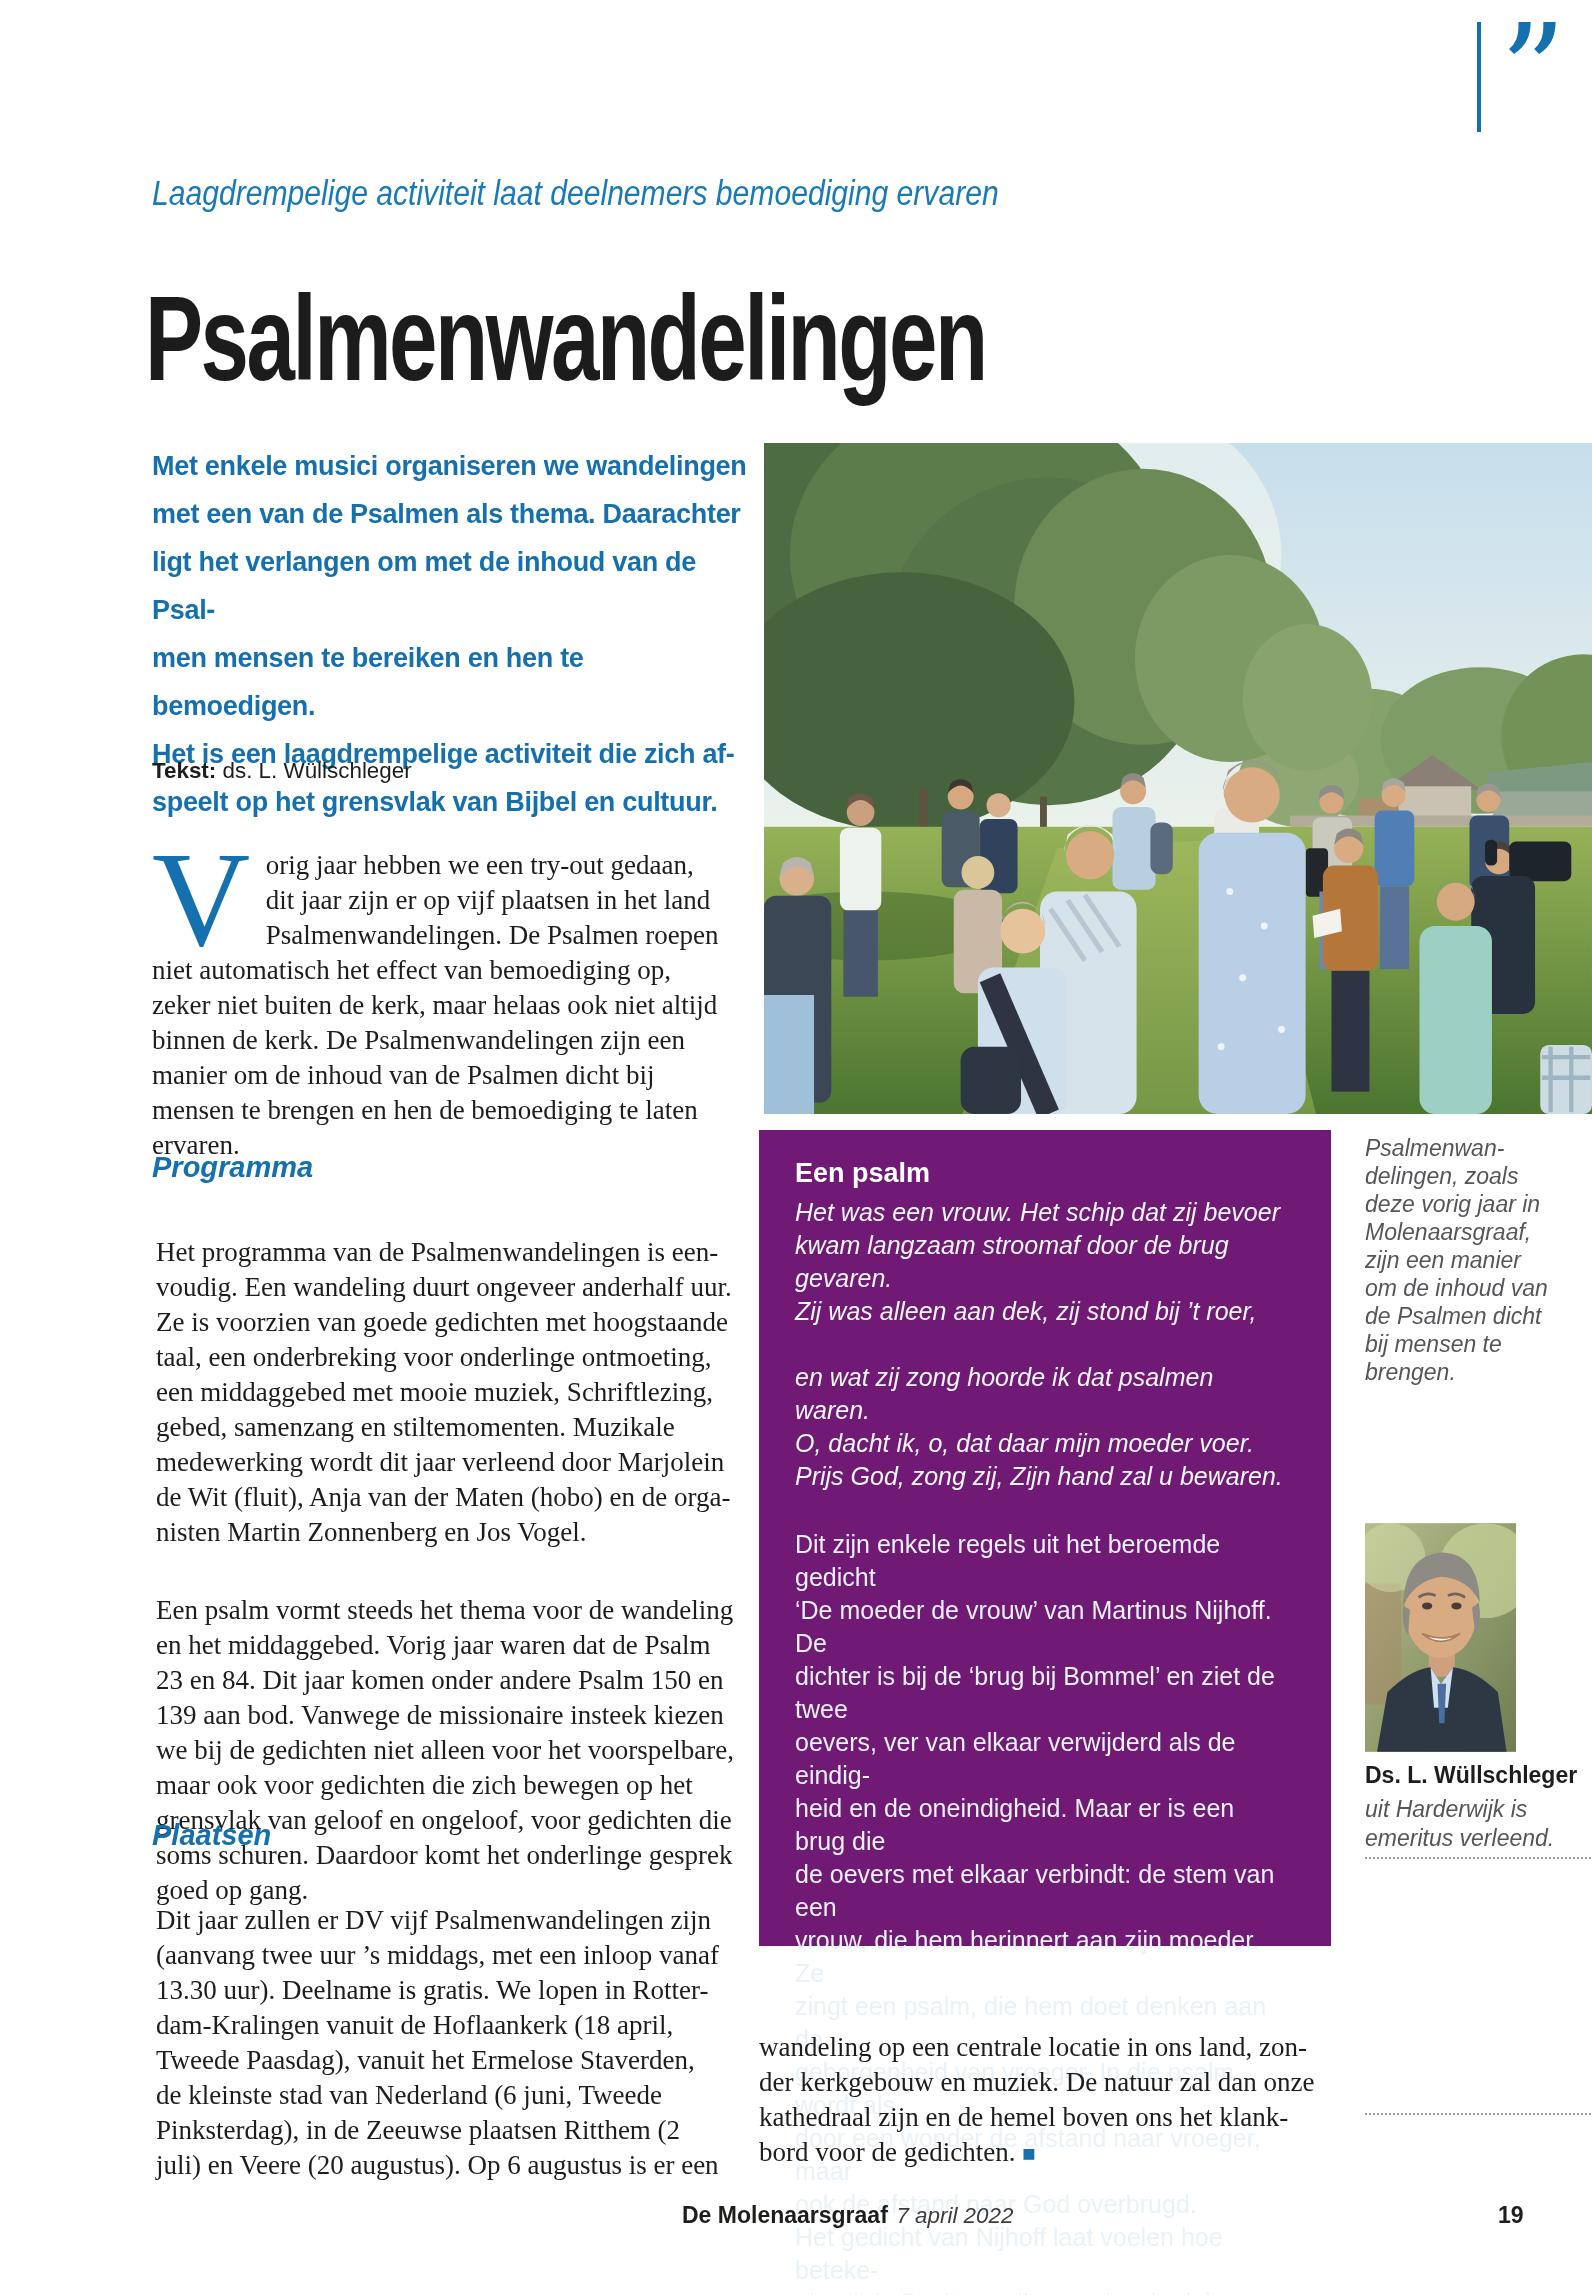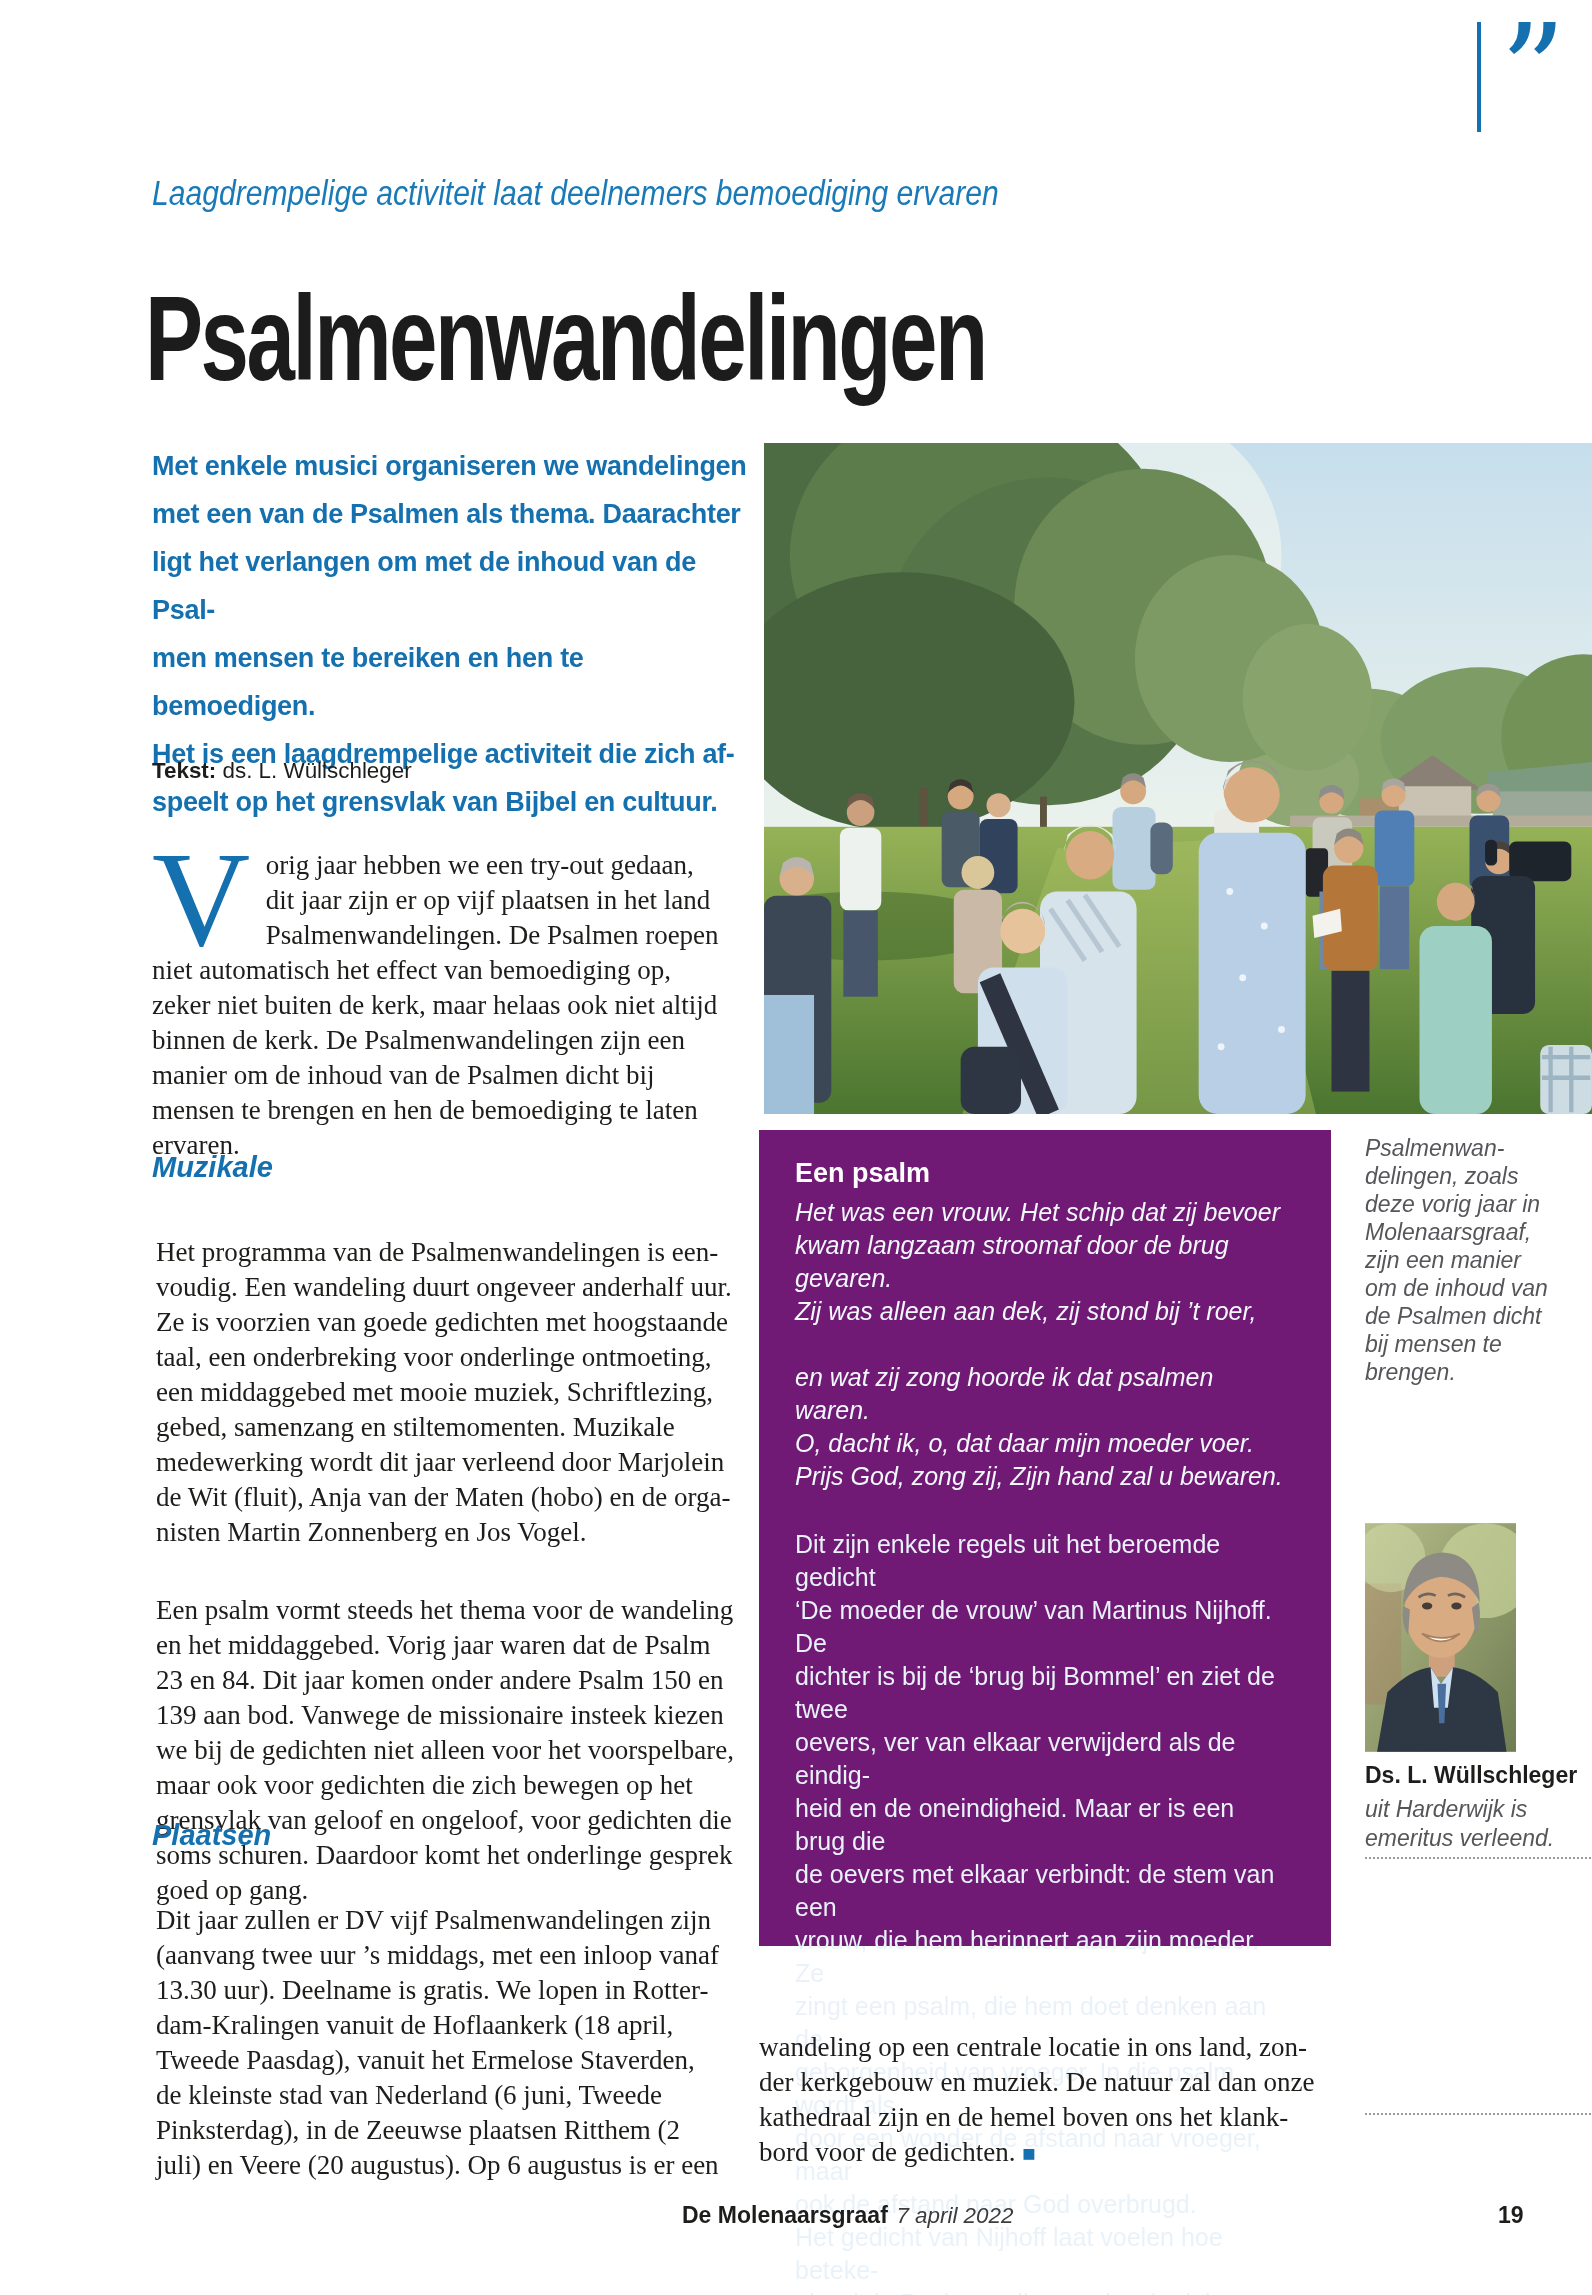--- a/index.html
+++ b/index.html
@@ -96,21 +96,21 @@
 dit jaar zijn er op vijf plaatsen in het land
 Psalmenwandelingen. De Psalmen roepen
 niet automatisch het effect van bemoediging op,
 zeker niet buiten de kerk, maar helaas ook niet altijd
 binnen de kerk. De Psalmenwandelingen zijn een
 manier om de inhoud van de Psalmen dicht bij
 mensen te brengen en hen de bemoediging te laten
 ervaren.</span>
   </div>
 
-  <div class="sec-head" style="top:1151px;">Muzikale</div>
+  <div class="sec-head" style="top:1151px;">Programma</div>
   <div class="sec-body serif" style="top:1196px;">
     <p>Het programma van de Psalmenwandelingen is een-
 voudig. Een wandeling duurt ongeveer anderhalf uur.
 Ze is voorzien van goede gedichten met hoogstaande
 taal, een onderbreking voor onderlinge ontmoeting,
 een middaggebed met mooie muziek, Schriftlezing,
 gebed, samenzang en stiltemomenten. Muzikale
 medewerking wordt dit jaar verleend door Marjolein
 de Wit (fluit), Anja van der Maten (hobo) en de orga-
 nisten Martin Zonnenberg en Jos Vogel.</p>

